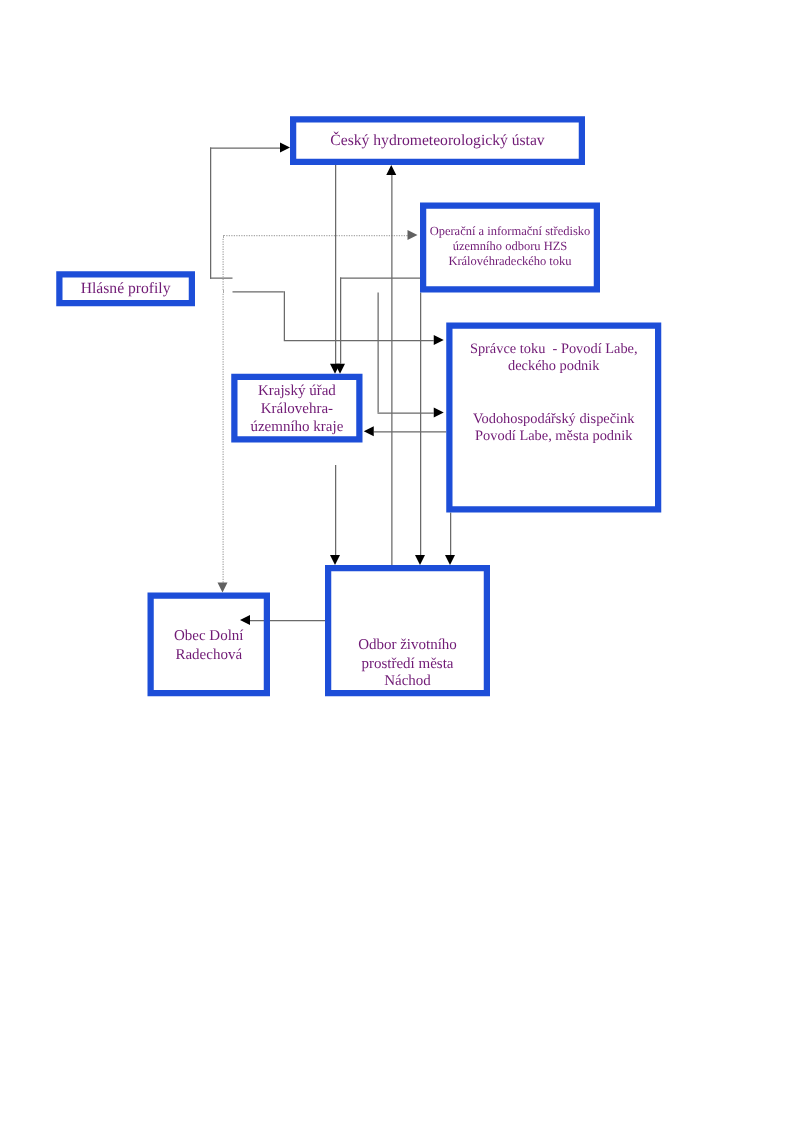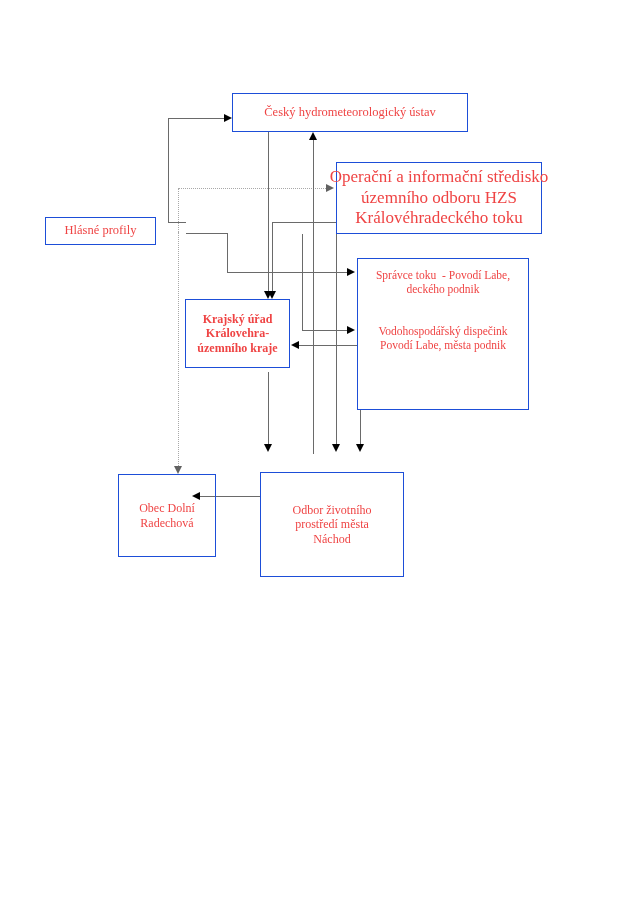--- a/index.html
+++ b/index.html
@@ -17,59 +17,59 @@
   #diagram-canvas {
     position: absolute;
     left: 0;
     top: 0;
     width: 635px;
     height: 898px;
   }
   .node {
     position: absolute;
     box-sizing: border-box;
-    border: 1px solid #1d4ed8;
+    border: 5px solid #1d4ed8;
     background: transparent;
     display: flex;
     flex-direction: column;
     justify-content: center;
     align-items: center;
     text-align: center;
-    color: #ef4444;
+    color: #701a75;
     line-height: 1.22;
     z-index: 5;
   }
   .node .line {
     display: block;
     white-space: pre;
   }
   #node-chmu {
     left: 232px; top: 93px; width: 236px; height: 39px;
     font-size: 12.5px;
   }
   #node-opis {
-    left: 336px; top: 162px; width: 206px; height: 72px;
-    font-size: 17px;
+    left: 336px; top: 162px; width: 144px; height: 72px;
+    font-size: 10px;
     text-align: right;
   }
   #node-povodi {
     left: 357px; top: 258px; width: 172px; height: 152px;
     font-size: 11.5px;
     justify-content: flex-start;
     padding-top: 9px;
   }
   #node-povodi .group-spacer { height: 28px; }
   #node-kraj {
-    left: 185px; top: 299px; width: 105px; height: 69px;
+    left: 185px; top: 299px; width: 105px; height: 55px;
     font-size: 12px;
-    font-weight: bold;
   }
   #node-odbor {
-    left: 260px; top: 472px; width: 144px; height: 105px;
+    left: 260px; top: 452px; width: 132px; height: 105px;
     font-size: 12px;
+    justify-content: flex-end;
   }
   #node-obec {
     left: 93px; top: 474px; width: 98px; height: 83px;
     font-size: 12px;
     margin-left: 25px;
   }
   .seg {
     position: absolute;
     background: #6a6a6a;
     z-index: 2;

